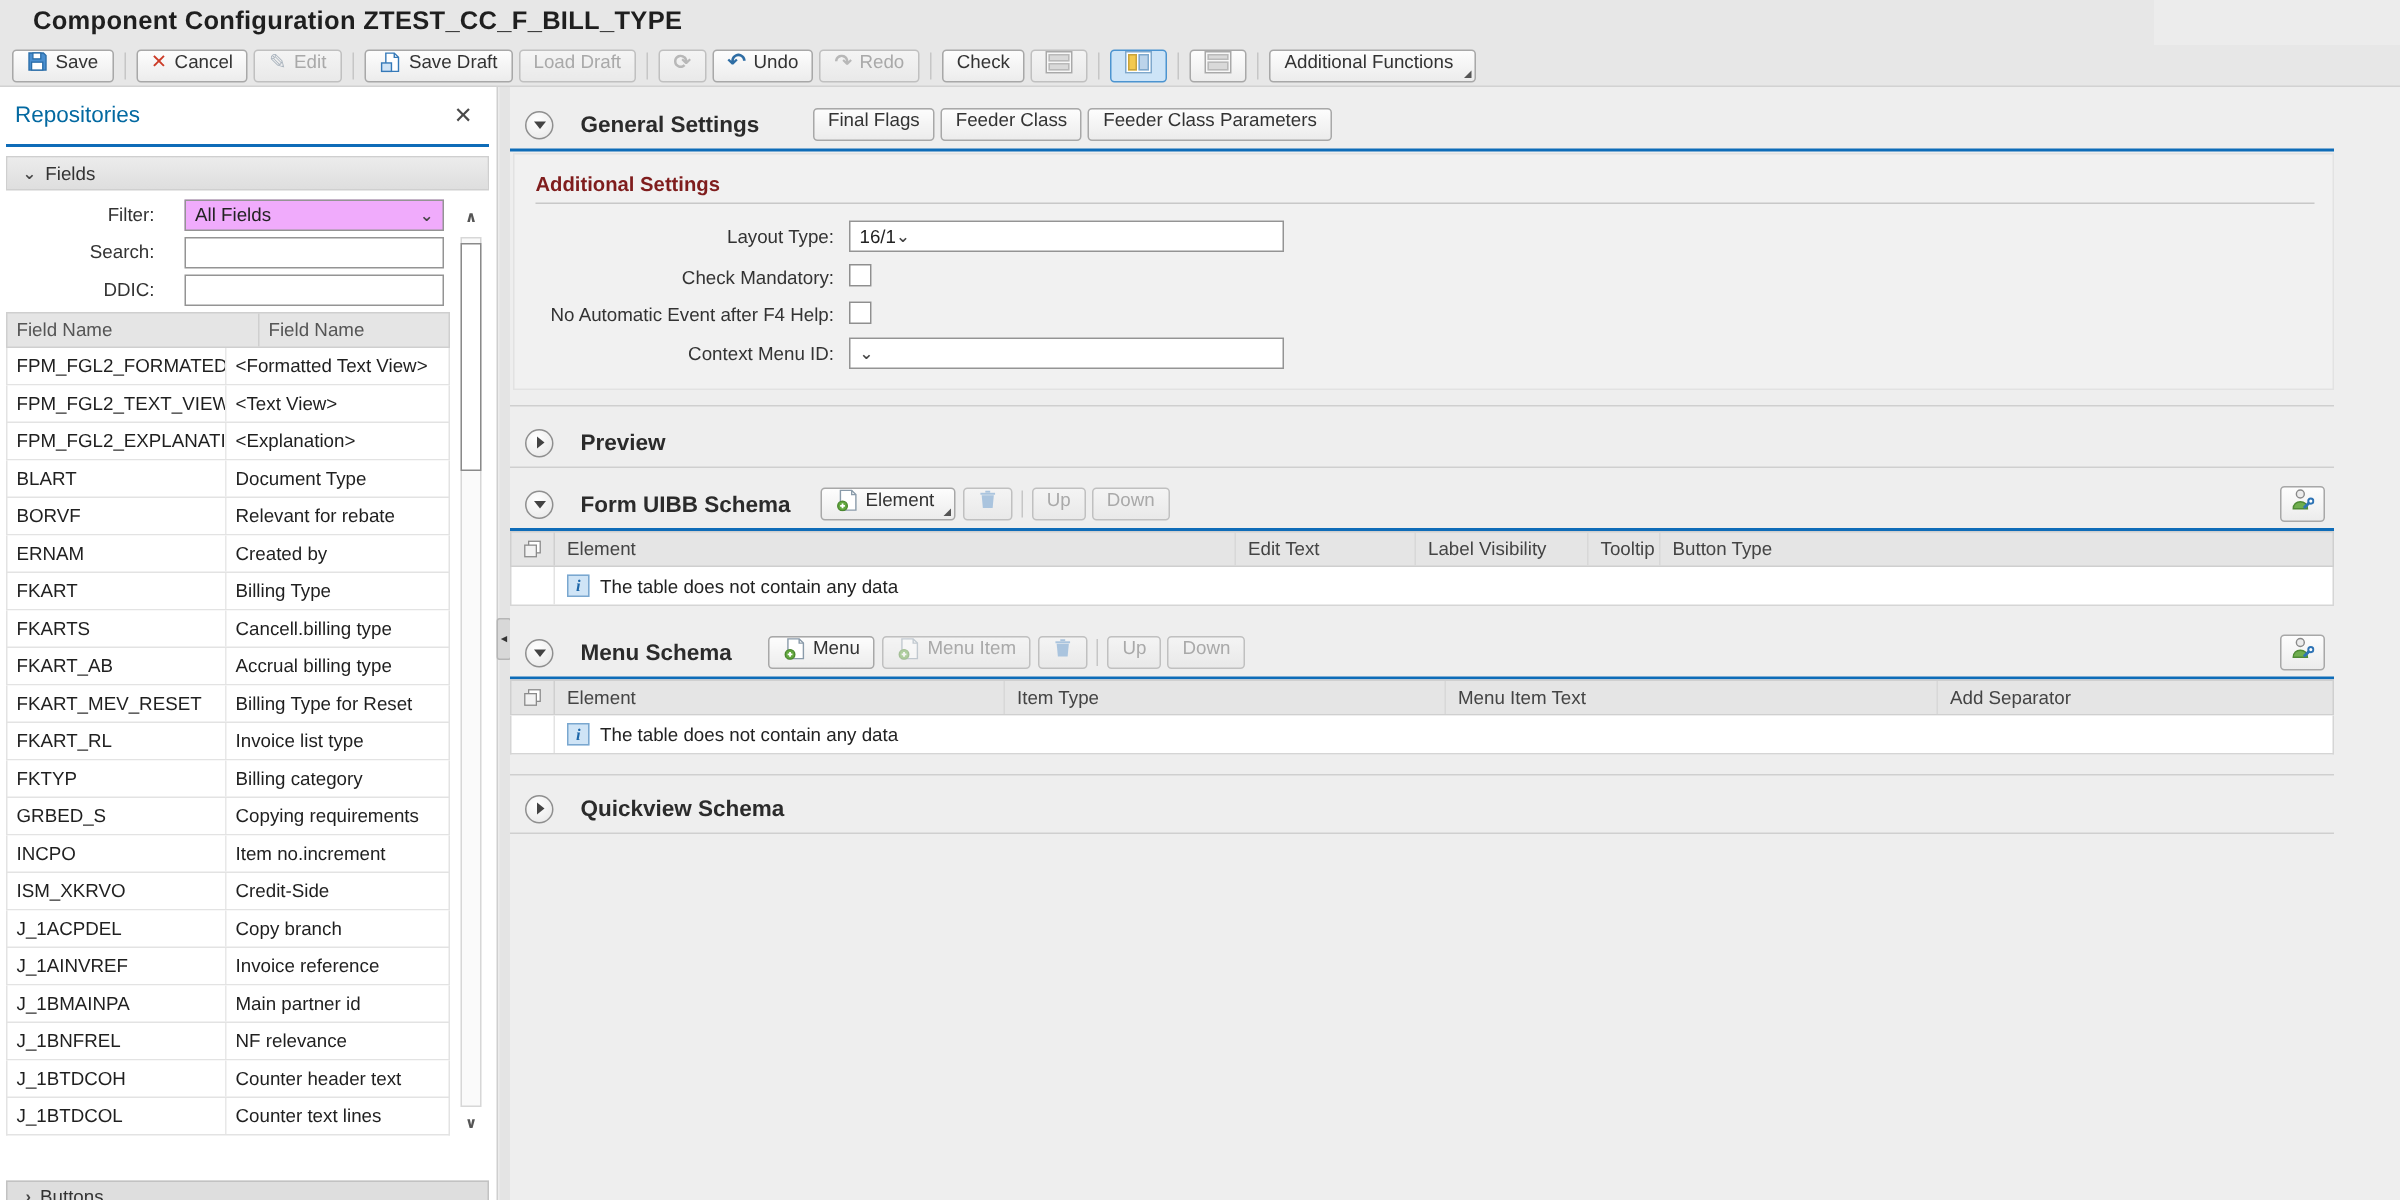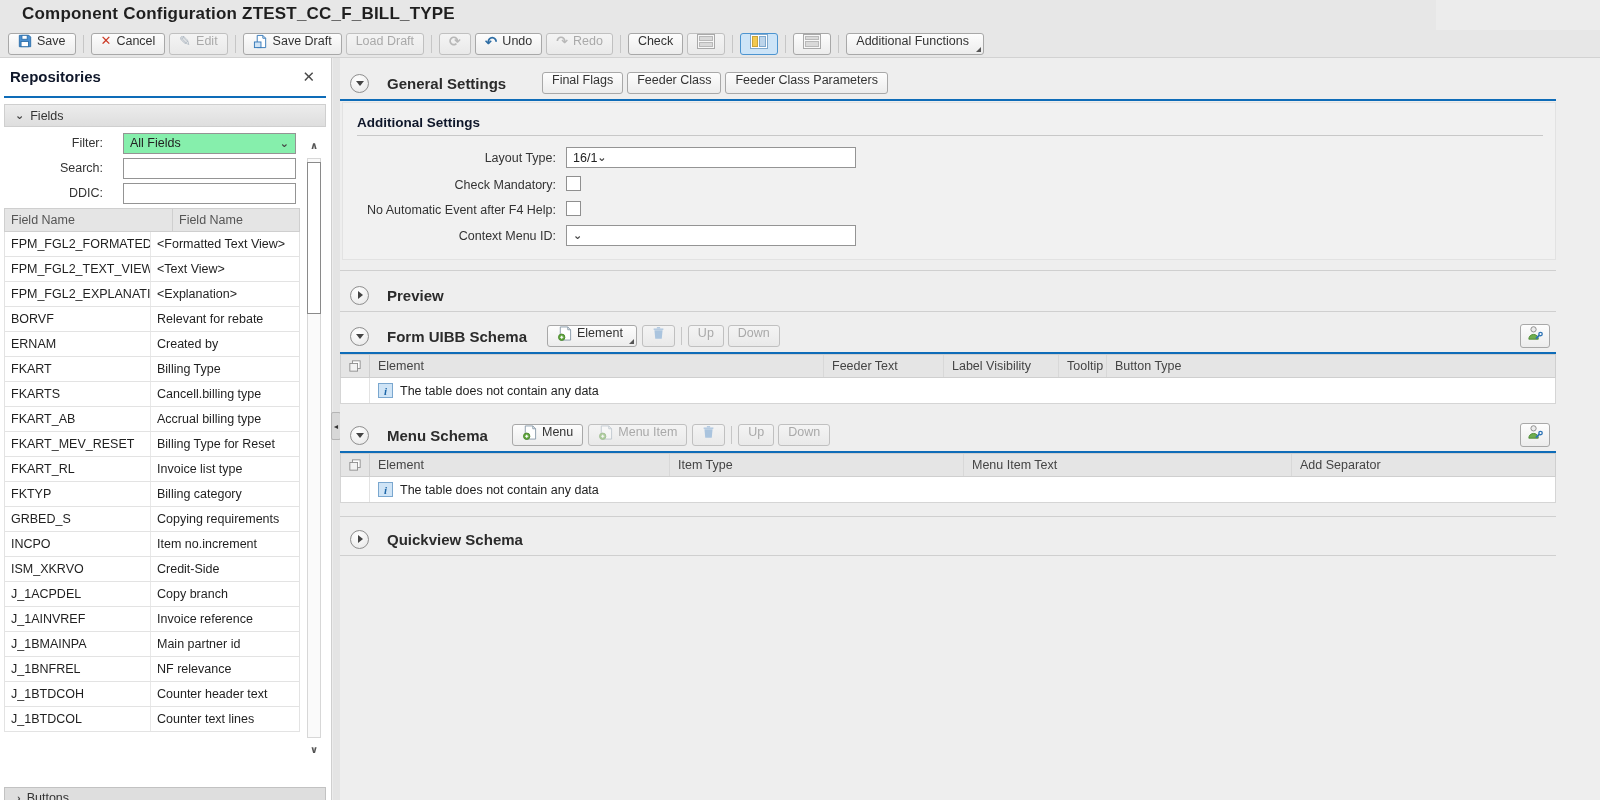--- a/index.html
+++ b/index.html
@@ -27,29 +27,29 @@
   .lay-ic { width:18px; height:15px; border:1px solid #a9a9a9; background:#f7f7f7; display:flex; flex-direction:column; gap:1px; padding:1px; }
   .lay-ic .bar { background:#d9d9d9; border:1px solid #b9b9b9; flex:1; }
   .lay-split { width:18px; height:15px; border:1px solid #7fa8cc; display:flex; gap:1px; padding:1px; background:#fff; }
   .lay-split .l { width:6px; background:#f3c94f; border:1px solid #c9a33a; }
   .lay-split .r { flex:1; background:#bcd4ea; border:1px solid #7fa8cc; }
   .help-btn { position:absolute; right:12px; top:33px; width:38px; height:22px; }
   .help-circle { width:16px; height:16px; border-radius:50%; background:radial-gradient(circle at 35% 30%,#8cc0ec,#3d82c4); color:#fff; font-size:11px; font-weight:bold; display:flex; align-items:center; justify-content:center; }
 
   
   .left-panel { position:absolute; left:0; top:58px; width:332px; height:742px; background:#fff; border-right:1px solid #cfcfcf; overflow:hidden; }
-  .repo-title { position:absolute; left:10px; top:10px; font-size:15px; font-weight:bold; color:#0f172a; }
+  .repo-title { position:absolute; left:10px; top:10px; font-size:15px; font-weight:normal; color:#0369a1; }
   .close-x { position:absolute; right:16px; top:10px; font-size:15px; font-weight:bold; color:#4a4a4a; cursor:pointer; }
   .blue-line { position:absolute; left:4px; top:38px; width:322px; height:2px; background:#0e6cb8; }
   .fields-bar { position:absolute; left:4px; top:46px; width:322px; height:23px; background:linear-gradient(#ececec,#dedede); border:1px solid #cfcfcf; display:flex; align-items:center; gap:6px; padding-left:10px; font-size:12.5px; color:#333; cursor:pointer; }
   .chev { font-weight:bold; color:#444; font-size:11px; }
   .form-row { position:absolute; left:0; height:22px; display:flex; align-items:center; }
   .form-row label { display:block; width:103px; text-align:right; font-size:12.5px; color:#333; }
   .sap-input { position:absolute; left:123px; width:173px; height:21px; border:1px solid #949494; background:#fff; font-size:12.5px; padding:0 4px; font-family:inherit; }
-  .sap-select { position:absolute; left:123px; width:173px; height:21px; border:1px solid #949494; background:#86efac; font-size:12.5px; display:flex; align-items:center; padding:0 6px; cursor:pointer; }
+  .sap-select { position:absolute; left:123px; width:173px; height:21px; border:1px solid #949494; background:#f0abfc; font-size:12.5px; display:flex; align-items:center; padding:0 6px; cursor:pointer; }
   .sap-select .val { flex:1; overflow:hidden; white-space:nowrap; }
   .sel-chev { color:#444; font-size:11px; font-weight:bold; }
 
   .ltable-header { position:absolute; left:4px; top:150px; width:296px; height:24px; background:#e5e5e5; border:1px solid #cfcfcf; display:flex; font-size:12.5px; color:#555; align-items:center; }
   .ltable-header .c1 { width:168px; padding-left:6px; border-right:1px solid #cfcfcf; height:100%; display:flex; align-items:center; }
   .ltable-header .c2 { flex:1; padding-left:6px; }
   .ltable-body { position:absolute; left:4px; top:174px; width:296px; }
   .lrow { display:flex; height:25px; border-bottom:1px solid #e3e3e3; border-left:1px solid #e3e3e3; border-right:1px solid #e3e3e3; background:#fff; font-size:12.5px; color:#1f1f1f; cursor:pointer; }
   .lrow .c1 { width:146px; padding-left:6px; border-right:1px solid #e8e8e8; display:flex; align-items:center; overflow:hidden; white-space:nowrap; }
   .lrow .c2 { flex:1; padding-left:6px; display:flex; align-items:center; overflow:hidden; white-space:nowrap; }
@@ -69,21 +69,21 @@
   .main { position:absolute; left:340px; top:58px; width:1260px; height:742px; background:#eeeeee; }
   .sec-row { position:absolute; left:0; height:30px; display:flex; align-items:center; }
   .sec-title { font-size:15px; font-weight:bold; color:#2b2b2b; }
   .toggle { width:19px; height:19px; border-radius:50%; border:1px solid #8f8f8f; background:radial-gradient(circle at 40% 30%,#fff,#e6e6e6); display:flex; align-items:center; justify-content:center; cursor:pointer; }
   .tri-down { width:0; height:0; border-left:4px solid transparent; border-right:4px solid transparent; border-top:5px solid #444; }
   .tri-right { width:0; height:0; border-top:4px solid transparent; border-bottom:4px solid transparent; border-left:5px solid #444; margin-left:2px; }
   .blue-underline { position:absolute; left:0; width:1216px; height:2px; background:#0e6cb8; }
   .divider { position:absolute; left:0; width:1216px; height:1px; background:#cfcfcf; }
 
   .settings-box { position:absolute; left:2px; top:44px; width:1214px; height:158px; background:#f1f1f1; border:1px solid #e2e2e2; }
-  .as-title { position:absolute; left:14px; top:12px; font-size:13.5px; font-weight:bold; color:#0f172a; }
+  .as-title { position:absolute; left:14px; top:12px; font-size:13.5px; font-weight:bold; color:#7f1d1d; }
   .as-underline { position:absolute; left:14px; top:32px; width:1186px; height:1px; background:#c8c8c8; }
   .f-label { position:absolute; width:340px; text-align:right; font-size:12.5px; color:#333; }
   .f-select { position:absolute; left:223px; width:290px; height:21px; border:1px solid #949494; background:#fff; font-size:12.5px; display:flex; align-items:center; padding:0 6px; cursor:pointer; }
   .f-check { position:absolute; left:223px; width:15px; height:15px; border:1px solid #8f8f8f; background:#fff; cursor:pointer; }
 
   .schema-table { position:absolute; left:0; width:1216px; font-size:12.5px; }
   .sch-head { display:flex; height:24px; background:#e5e5e5; border:1px solid #cfcfcf; color:#444; align-items:center; }
   .sch-head .corner { width:29px; height:100%; border-right:1px solid #cfcfcf; display:flex; align-items:center; justify-content:center; cursor:pointer; }
   .sch-cell { padding-left:8px; overflow:hidden; white-space:nowrap; border-right:1px solid #d8d8d8; height:100%; display:flex; align-items:center; }
   .sch-cell:last-child { border-right:none; }
@@ -219,20 +219,24 @@
       <div class="lrow">
         <div class="c1">FPM_FGL2_TEXT_VIEW</div>
         <div class="c2">&lt;Text View&gt;</div>
       </div>
 
       <div class="lrow">
         <div class="c1">FPM_FGL2_EXPLANATION</div>
         <div class="c2">&lt;Explanation&gt;</div>
       </div>
 
+      <div class="lrow">
+        <div class="c1">BLART</div>
+        <div class="c2">Document Type</div>
+      </div>
 
       <div class="lrow">
         <div class="c1">BORVF</div>
         <div class="c2">Relevant for rebate</div>
       </div>
 
       <div class="lrow">
         <div class="c1">ERNAM</div>
         <div class="c2">Created by</div>
       </div>
@@ -415,21 +419,21 @@
 
     <div class="schema-table" style="top:296px;">
       <div class="sch-head">
         <span class="corner">
           <svg width="12" height="12" viewBox="0 0 14 14">
               <rect x="4" y="1" width="9" height="9" fill="#fff" stroke="#8a8a8a"></rect>
               <rect x="1" y="4" width="9" height="9" fill="#f2f2f2" stroke="#8a8a8a"></rect>
             </svg>
         </span>
         <span class="sch-cell fu-c0">Element</span>
-        <span class="sch-cell fu-c1">Feeder Text</span>
+        <span class="sch-cell fu-c1">Edit Text</span>
         <span class="sch-cell fu-c2">Label Visibility</span>
         <span class="sch-cell fu-c4">Tooltip</span>
         <span class="sch-cell fu-c5">Button Type</span>
       </div>
       <div class="sch-info">
         <span class="corner"></span>
         <span class="info-icon">i</span>
         <span>The table does not contain any data</span>
       </div>
     </div>

